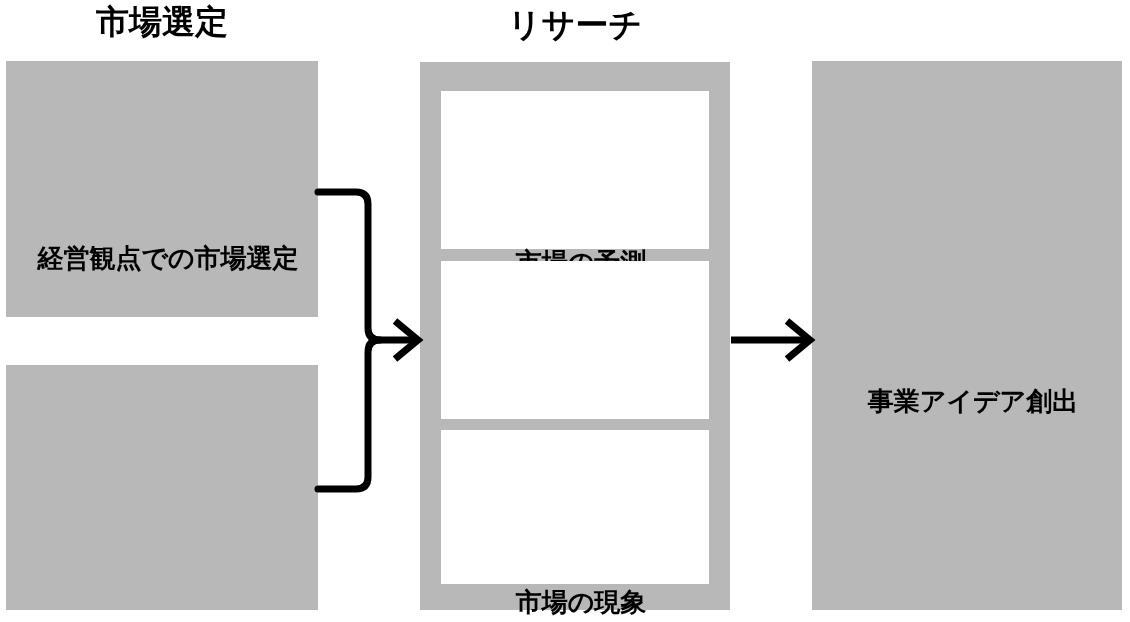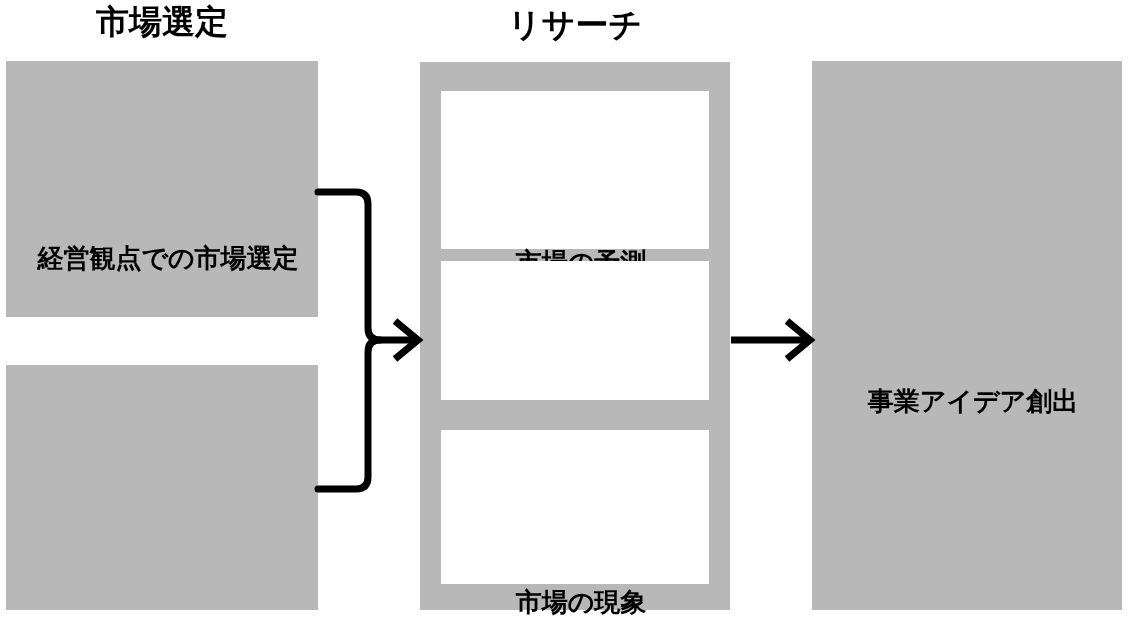--- a/index.html
+++ b/index.html
@@ -59,21 +59,21 @@
   }
 
   
   #box-mgmt      { left: 6px; top: 61px;  width: 312px; height: 256px; }
   #box-tech      { left: 6px; top: 365px; width: 312px; height: 245px; }
   #label-mgmt    { top: 180px; }
 
   
   #research-container { left: 420px; top: 62px; width: 310px; height: 548px; }
   #box-forecast   { left: 441px; top: 91px;  width: 268px; height: 158px; }
-  #box-phenomena  { left: 441px; top: 261px; width: 268px; height: 139px; }
+  #box-phenomena  { left: 441px; top: 261px; width: 268px; height: 158px; }
   #box-results    { left: 441px; top: 430px; width: 268px; height: 154px; }
   #label-forecast  { top: 154px; }
   #label-phenomena { top: 324px; }
 
   
   #box-idea   { left: 812px; top: 61px; width: 310px; height: 549px; }
   #label-idea { top: 323px; }
 
   
   .connector {

